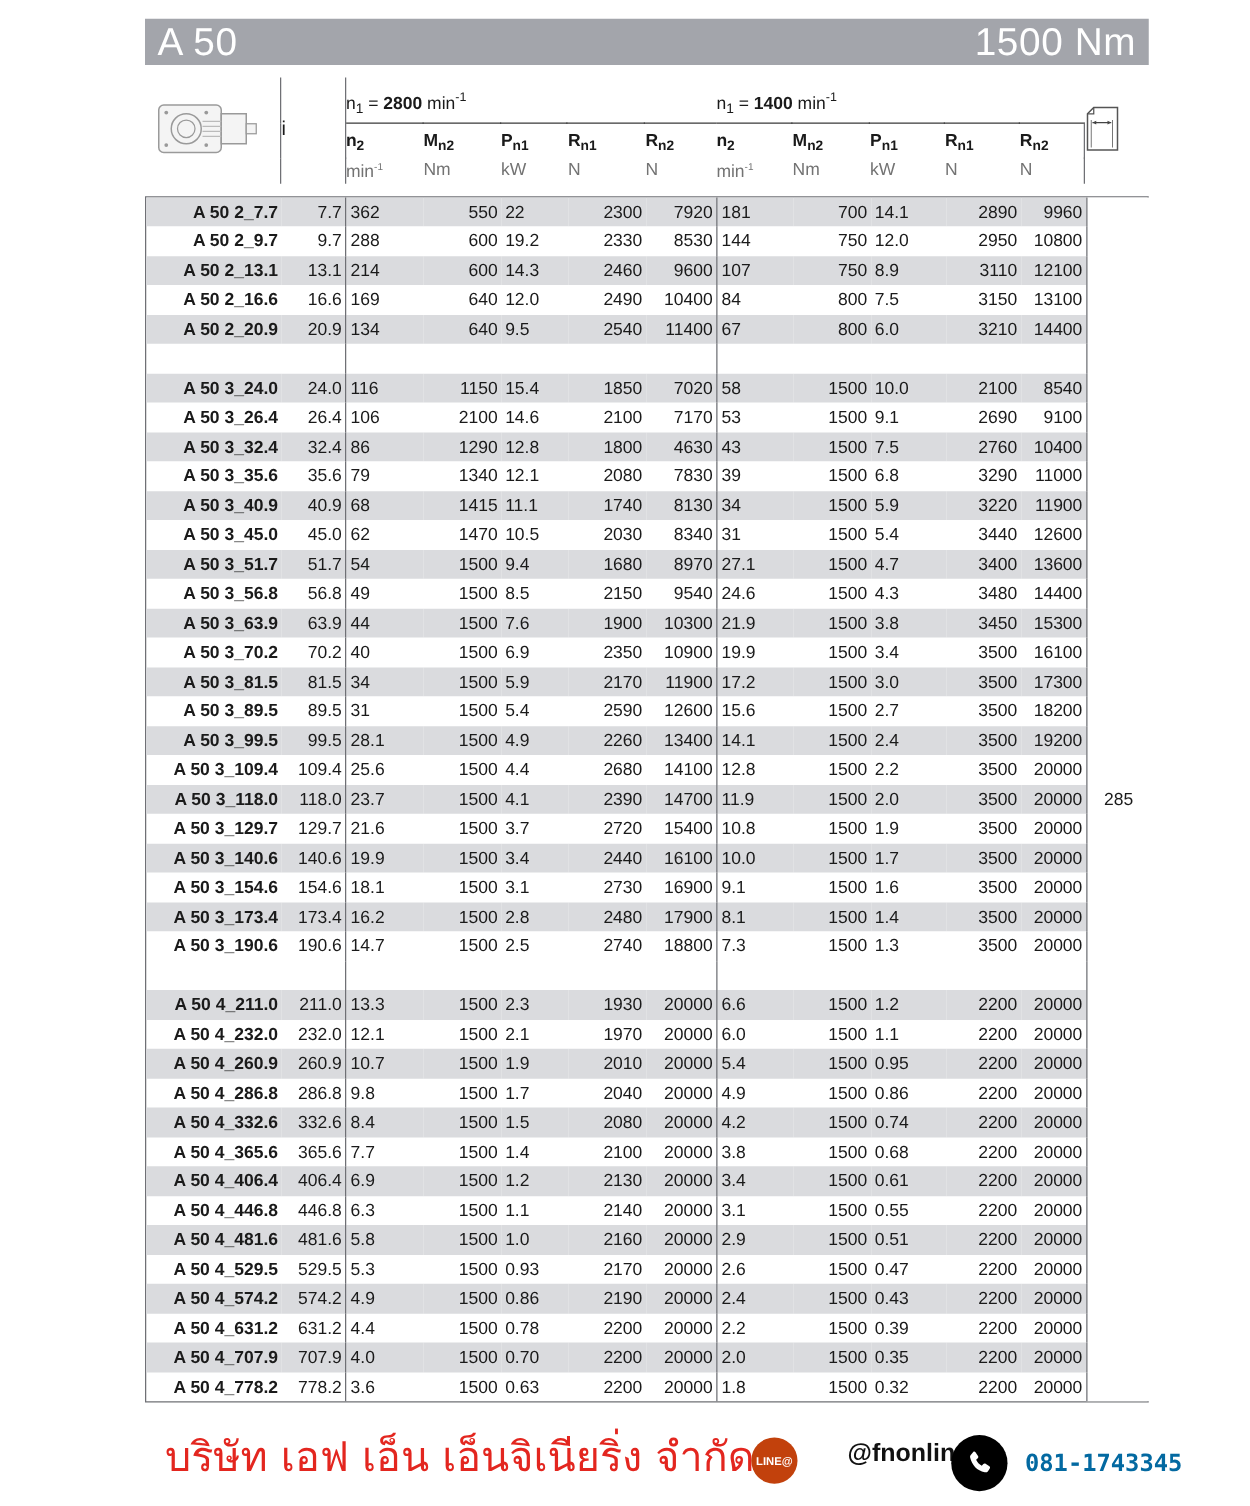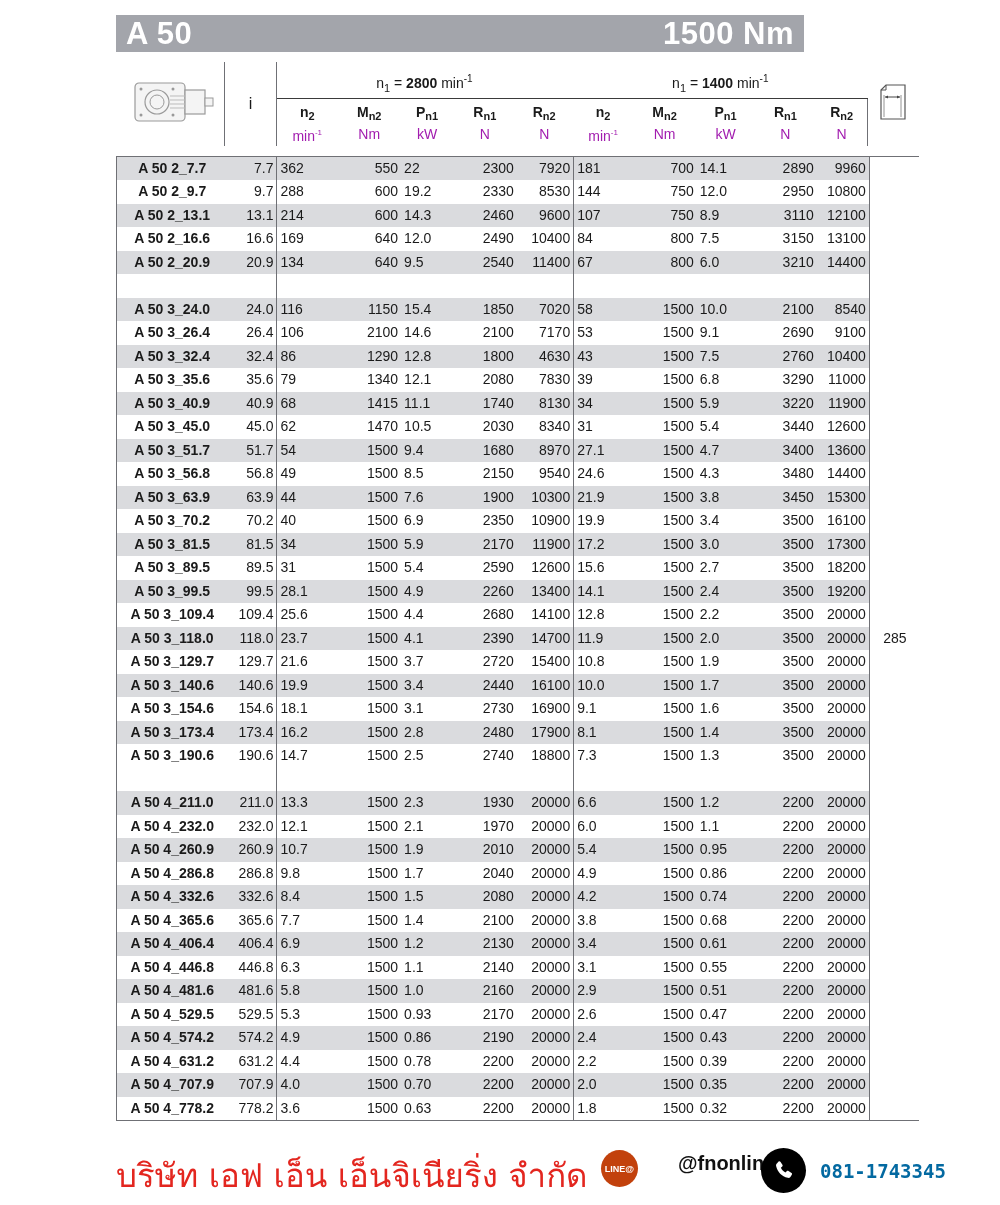--- a/index.html
+++ b/index.html
@@ -1,66 +1,65 @@
 <!DOCTYPE html>
 <html><head>
 <meta charset="utf-8">
 <style>
   * { box-sizing: border-box; margin: 0; padding: 0; }
   html, body { width: 1000px; height: 1205px; background: #ffffff; overflow: hidden; }
   body { position: relative; font-family: "Liberation Sans", sans-serif; color: #1a1a1a; }
 
   .title-band {
-    position: absolute; left: 116px; top: 15px; width: 688px; height: 37px;
-    background: #a3a5ab; color: #ffffff; font-weight: bold;
+    position: absolute; left: 116px; top: 15px; width: 803px; height: 37px;
+    background: #a3a5ab; color: #ffffff; font-weight: normal;
     display: flex; justify-content: space-between; align-items: center;
     padding: 0 10px 0 10px; font-size: 31px; letter-spacing: 0.5px;
   }
 
   .sheet { position: absolute; left: 116px; top: 62px; width: 803px; }
 
   table { border-collapse: collapse; width: 803px; table-layout: fixed; }
   .head-table { border: 1.5px solid #6f7075; }
-  .head-table td { border: 1px solid transparent; text-align: center; vertical-align: middle; font-size: 14px; margin-left: 24px; }
+  .head-table td { border: 1px solid transparent; vertical-align: middle; font-size: 14px; margin-left: 24px; }
   .head-table .col-icon { border-right: 1px solid #6f7075; }
   .head-table .col-i { border-right: 1px solid #6f7075; font-size: 16px; }
   .head-table .col-dim { border-left: 1px solid #6f7075; }
   .grp { font-size: 16px; font-weight: normal; padding-top: 6px; height: 36px; }
   .grp b { font-weight: bold; }
   .grp-left { border-bottom: 1.5px solid #3a3a3a !important; }
   .grp-right { border-bottom: 1.5px solid #3a3a3a !important; }
   .sep-tick { border-left: 1px solid #6f7075 !important; }
   .sym { font-size: 16px; font-weight: bold; line-height: 18px; padding-top: 4px; }
   .sym sub { font-size: 11px; vertical-align: -3px; font-weight: bold; }
-  .unit { font-size: 11px; color: #a21caf; line-height: 14px; padding-bottom: 2px; }
+  .unit { font-size: 11px; color: #737373; line-height: 14px; padding-bottom: 2px; }
   .unit sup { font-size: 8px; }
   sup.n { font-size: 10px; vertical-align: 6px; }
 
   .body-wrap { margin-top: 10px; border: 1.5px solid #6f7075; position: relative; }
   .body-table td { font-size: 14px; height: 23.5px; line-height: 23.5px; white-space: nowrap; padding: 0 3px; }
   .body-table tr.shade td.c { background: #dadbde; }
   .body-table tr.spacer td { height: 23.5px; }
-  .c-model { font-weight: bold; text-align: center; padding-left: 5px !important; }
+  .c-model { font-weight: bold; text-align: right; padding-left: 5px !important; }
   .c-i { text-align: right; border-right: 1px solid #6f7075; }
   .r { text-align: right; }
   .l { text-align: left; }
   .c-mid { border-right: 1px solid #6f7075; }
   .c-last { border-right: 1px solid #6f7075; }
   .dim-cell { background: #ffffff; text-align: center; vertical-align: middle; font-size: 14px; }
 
   .footer { position: absolute; left: 0; top: 1125px; width: 1000px; height: 80px; }
   .fn-logo {
     position: absolute; left: 8px; top: 4px; width: 112px; height: 70px;
     border: 3px solid #e3261f; display: flex; align-items: center; justify-content: center;
   }
   .fn-logo span { color: #e3261f; font-weight: bold; font-size: 50px; letter-spacing: -1px; }
   .company {
-    position: absolute; left: 116px; top: 14px; color: #e3261f; font-size: 33px; font-weight: normal;
+    position: absolute; left: 132px; top: 14px; color: #e3261f; font-size: 33px; font-weight: normal;
     font-family: "DejaVu Sans", sans-serif;
-    margin-top: 10px;
   }
   .line-badge {
     position: absolute; left: 601px; top: 25px; width: 37px; height: 37px; border-radius: 50%;
     background: #c2410c; color: #fff; font-size: 9px; font-weight: bold; display: flex; align-items: center; justify-content: center;
   }
   .line-handle { position: absolute; left: 646px; top: 27px; font-weight: bold; font-size: 20px; color: #111; margin-left: 32px; }
   .phone-badge {
     position: absolute; left: 761px; top: 23px; width: 45px; height: 45px; border-radius: 50%;
     background: #000; display: flex; align-items: center; justify-content: center;
   }

